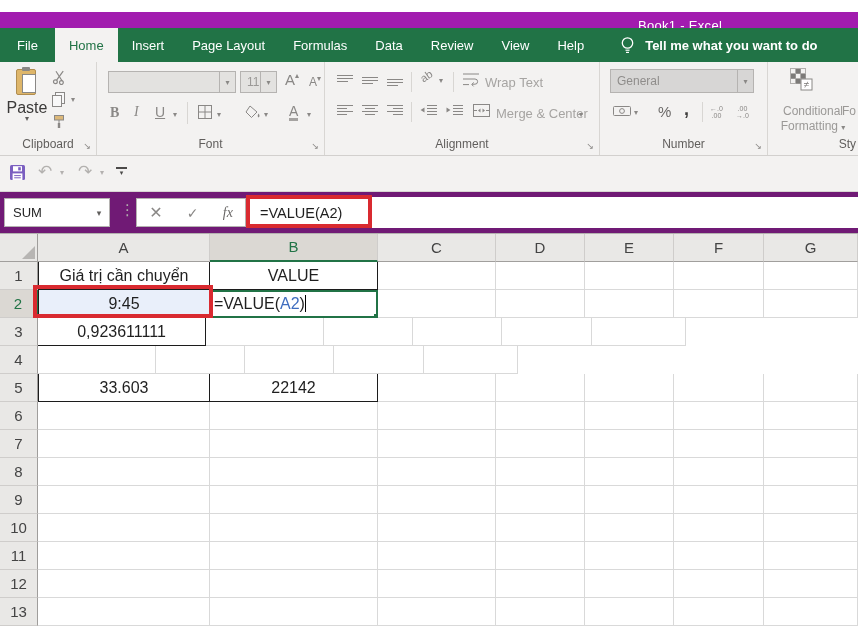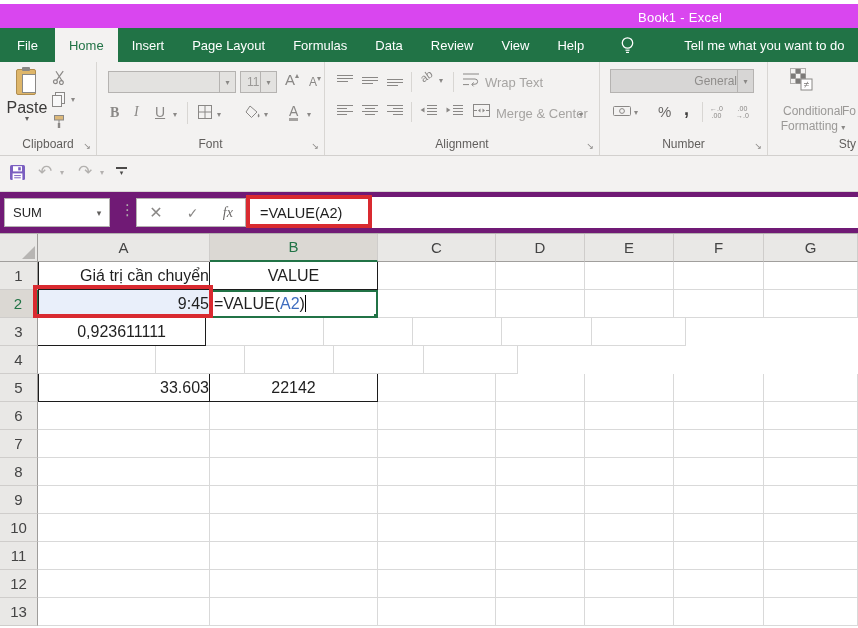--- a/index.html
+++ b/index.html
@@ -1,31 +1,31 @@
 <!DOCTYPE html>
 <html><head>
 <meta charset="utf-8">
 <style>
   * { margin:0; padding:0; box-sizing:border-box; }
   html,body { width:858px; height:628px; overflow:hidden; }
   body { font-family:"Liberation Sans","DejaVu Sans",sans-serif; background:#fff; }
   #app { position:relative; width:858px; height:628px; overflow:hidden; background:#fff; }
 
   
-  .titlebar { position:absolute; left:0; top:4px; width:858px; height:28px; background:#d946ef; }
+  .titlebar { position:absolute; left:0; top:12px; width:858px; height:28px; background:#a21caf; }
   .titlebar .wtitle { position:absolute; left:638px; top:6px; color:#ffffff; font-size:13px; letter-spacing:.3px; }
 
   
   .tabbar { position:absolute; left:0; top:28px; width:858px; height:34px; background:#217346; display:flex; align-items:stretch; }
   .tab { color:#fff; font-size:13px; padding:0 14px; display:flex; align-items:center; cursor:default; }
   .tab:first-child { padding:0 17px; }
   .tab.active { background:#f3f2f1; color:#217346; }
   .tellme { display:flex; align-items:center; margin-left:22px; color:#fff; }
   .tellme .bulb { margin-right:10px; display:flex; }
-  .tellme .txt { font-size:13px; font-weight:normal;margin-left:39px; }
+  .tellme .txt { font-size:13px; font-weight:bold; }
 
   
   .ribbon { position:absolute; left:0; top:62px; width:858px; height:94px; background:#f3f2f1; border-bottom:1px solid #d2d0ce; overflow:hidden; }
   .rgroup { position:absolute; top:0; height:93px; border-right:1px solid #d8d6d3; }
   .rgroup.last { border-right:none; }
   .rlabel { position:absolute; bottom:4px; left:0; width:100%; text-align:center; font-size:12px; color:#605e5c; }
   .launcher { position:absolute; bottom:4px; right:5px; font-size:9px; color:#8a8886; line-height:10px; cursor:default; }
   .dd { font-size:8px; color:#8a8886; }
   .vsep { position:absolute; width:1px; background:#d8d6d3; top:8px; height:52px; }
 
@@ -77,21 +77,21 @@
   .grid { position:absolute; left:0; top:234px; width:858px; height:394px; background:#fff; }
   .grow { display:flex; height:28px; }
   .hcell { background:#e9e8e6; border-right:1px solid #cfcdcb; border-bottom:1px solid #a19f9d; color:#444; font-size:15px; text-align:center; line-height:27px; height:28px; }
   .hcell.hl { background:#dbd8d3; color:#217346; border-bottom:2px solid #217346; line-height:25px; }
   .corner { position:relative; background:#e9e8e6; border-right:1px solid #9f9d9b; border-bottom:1px solid #a19f9d; }
   .corner .tri { position:absolute; right:2px; bottom:2px; width:0; height:0; border-left:13px solid transparent; border-bottom:13px solid #b7b5b3; }
   .rhead { background:#e9e8e6; border-right:1px solid #9f9d9b; border-bottom:1px solid #cfcdcb; color:#444; font-size:15px; text-align:center; line-height:27px; }
   .rhead.hl { background:#dbd8d3; color:#217346; border-right:2px solid #217346; }
   .cell { background:#fff; border-right:1px solid #d9d9d9; border-bottom:1px solid #d9d9d9; font-size:16px; color:#1f1f1f; text-align:center; line-height:27px; overflow:hidden; white-space:nowrap; }
   .cell.bordered { border-right:1px solid #1c1c1c; border-bottom:1px solid #1c1c1c; }
-  .cell.bleft { border-left:1px solid #1c1c1c;text-align:right; }
+  .cell.bleft { border-left:1px solid #1c1c1c; }
   .cell.refcell { background:#e9effa; }
   .cell.editcell { position:relative; border:2px solid #217346; text-align:left; line-height:24px; padding-left:2px; }
   .editcell .refblue { color:#3f6dbf; }
   .editcell .caret { display:inline-block; width:1px; height:17px; background:#000; vertical-align:-3px; }
   .fillhandle { position:absolute; right:-4px; bottom:-4px; width:7px; height:7px; background:#217346; border:1px solid #fff; }
 
   
   .redbox { position:absolute; border:4px solid #d92a30; background:transparent; z-index:60; pointer-events:none; }
   svg { display:block; }
 </style>
@@ -319,21 +319,21 @@
       </div>
       <div class="icon-lab" style="position:absolute;left:171px;top:44px;">Merge &amp; Center</div>
       <span class="dd" style="position:absolute;left:254px;top:48px;">▾</span>
 
       <div class="rlabel">Alignment</div>
       <span class="launcher">↘</span>
     </div>
 
     <div class="rgroup" style="left:600px;width:168px;">
       <div class="combo" style="left:10px;top:7px;width:144px;height:24px;background:#d7d6d5;">
-        <span class="val" style="color:#8f8d8b;text-align:right;">General</span>
+        <span class="val" style="color:#8f8d8b;">General</span>
         <span class="abox">▾</span>
       </div>
       <div style="position:absolute;left:13px;top:42px;">
         <svg width="18" height="14">
             <g stroke="#8a8886" fill="none">
               <rect x="0.5" y="2.5" width="17" height="9" rx="1"></rect>
               <circle cx="9" cy="7" r="2.4"></circle>
             </g>
           </svg>
       </div>

